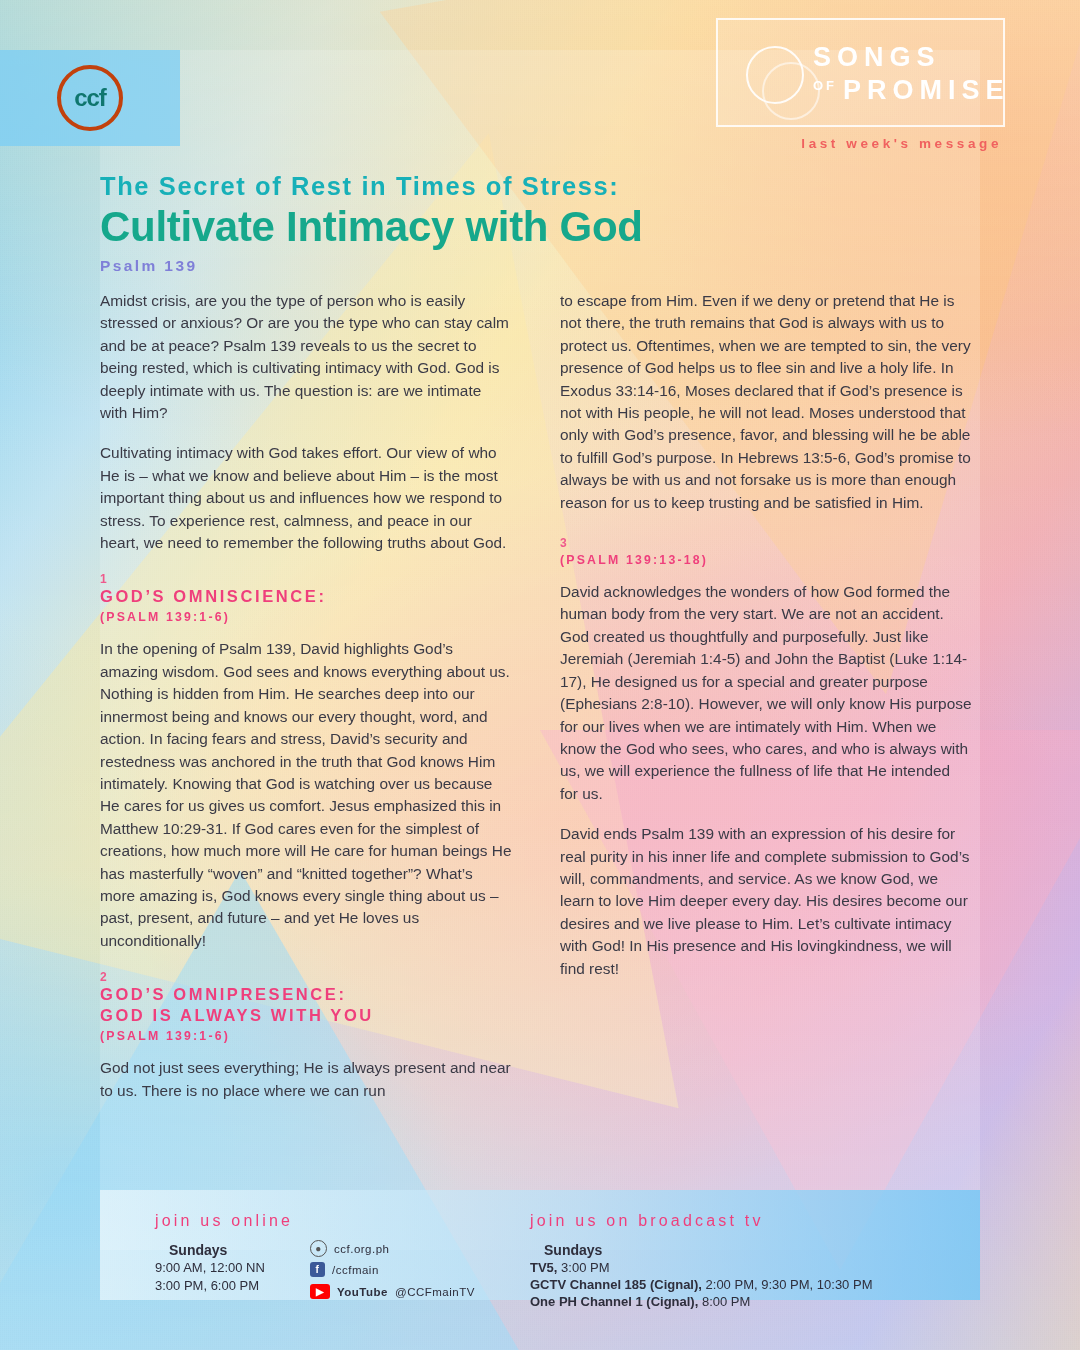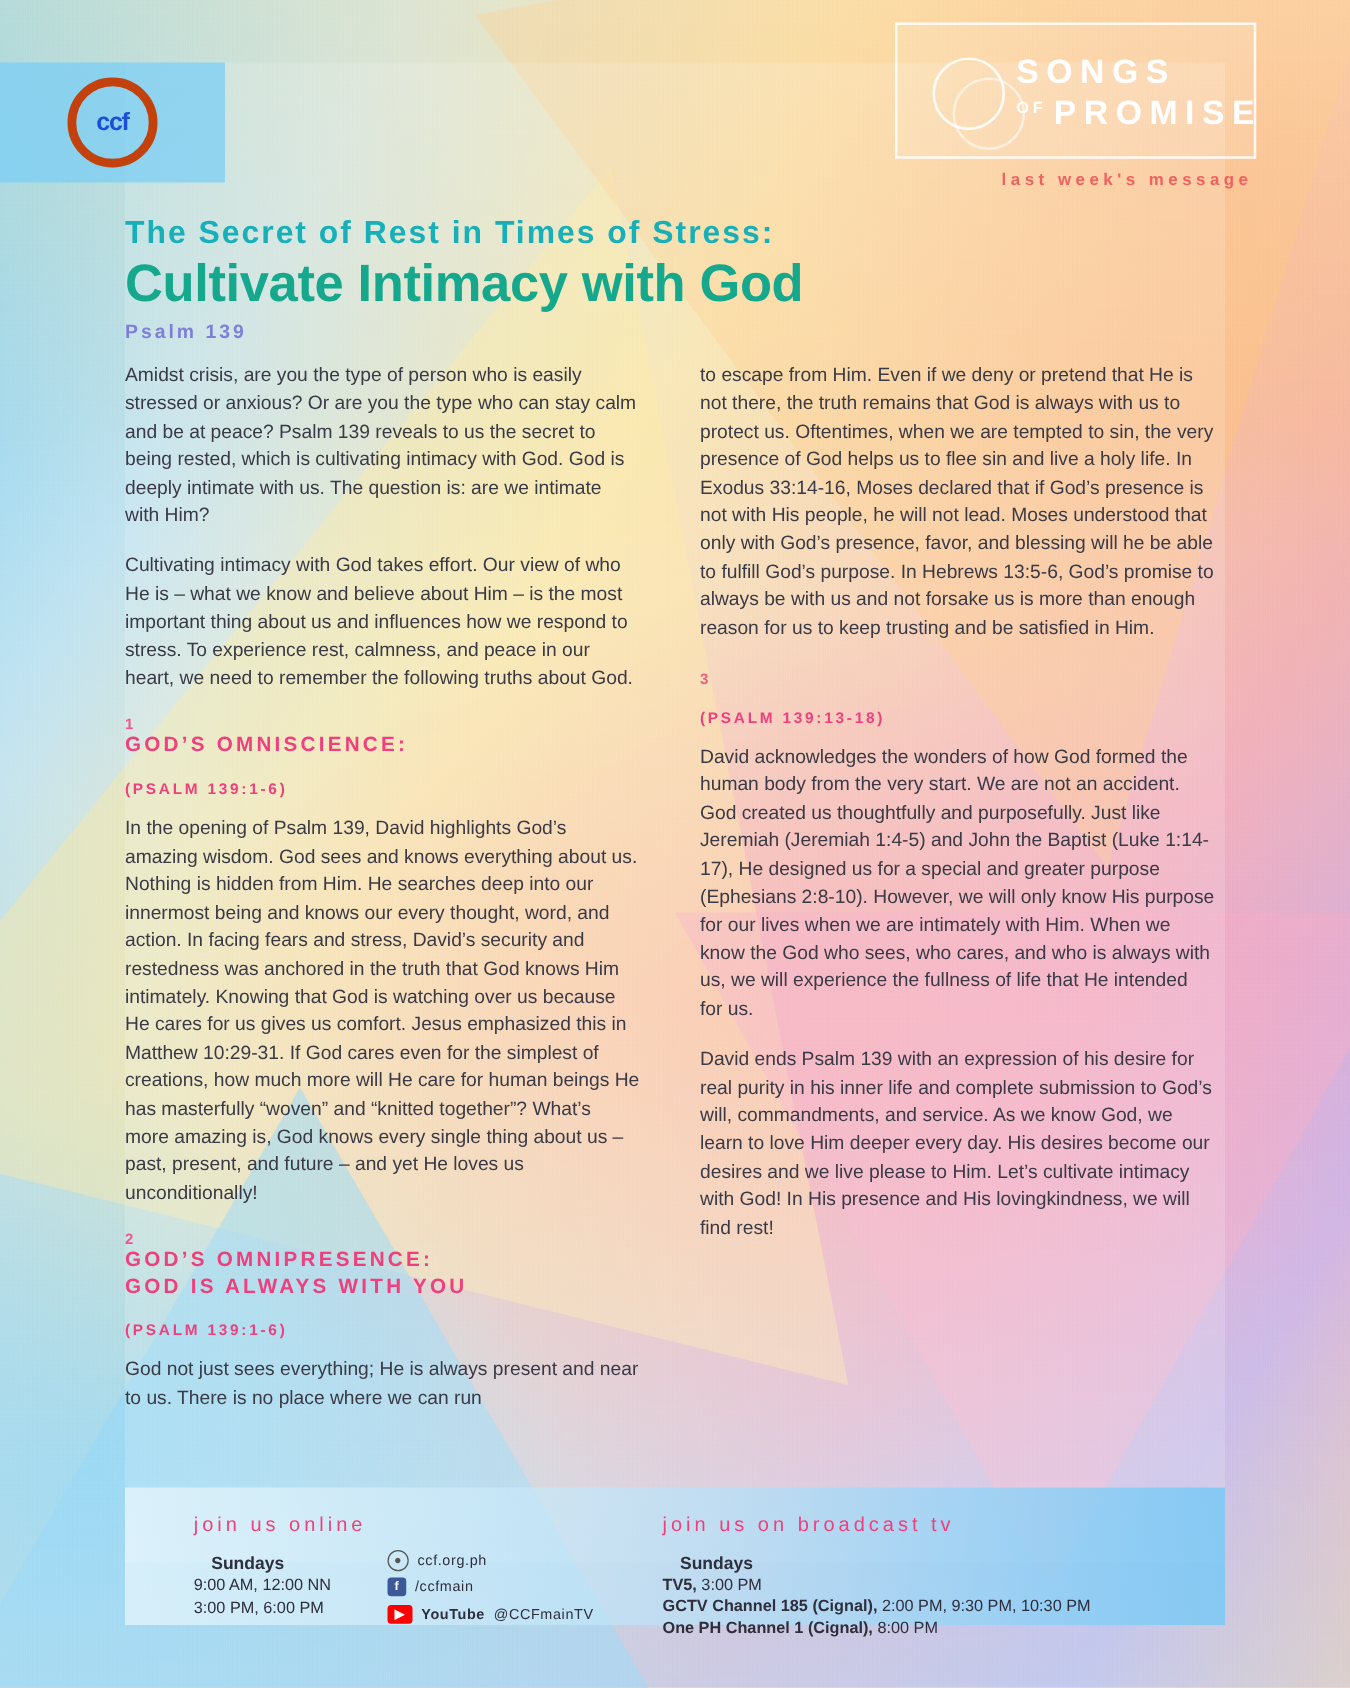--- a/index.html
+++ b/index.html
@@ -37,23 +37,23 @@
     background-image:repeating-linear-gradient(0deg,rgba(255,255,255,.06) 0 1px,rgba(0,0,0,0) 1px 2px),
                      repeating-linear-gradient(90deg,rgba(0,0,0,.05) 0 1px,rgba(255,255,255,0) 1px 2px);}
 
   
   .plate{position:absolute;left:100px;top:50px;width:880px;height:1200px;
     background:rgba(255,255,255,.16);}
 
   
   .ccf-box{position:absolute;left:0;top:50px;width:180px;height:96px;
     background:rgba(120,205,245,.72);display:flex;align-items:center;justify-content:center;}
-  .ccf-mark{width:58px;height:58px;border-radius:50%;border:7px solid #c2410c;
-    display:flex;align-items:center;justify-content:center;color:#1d4ed8;
-    font-size:20px;font-weight:bold;letter-spacing:-1px;font-family:"Liberation Sans",sans-serif;}
+  .ccf-mark{width:58px;height:58px;border-radius:50%;border:4px solid #c2410c;
+    display:flex;align-items:center;justify-content:center;color:#0f766e;
+    font-size:24px;font-weight:bold;letter-spacing:-1px;font-family:"Liberation Sans",sans-serif;}
 
   
   .sop{position:absolute;right:75px;top:18px;width:285px;height:105px;
     border:2px solid rgba(255,255,255,.85);background:rgba(255,255,255,.12);}
   .sop .circ{position:absolute;left:28px;top:26px;width:54px;height:54px;border-radius:50%;
     border:2px solid rgba(255,255,255,.9);}
   .sop .circ2{position:absolute;left:44px;top:42px;width:54px;height:54px;border-radius:50%;
     border:2px solid rgba(255,255,255,.55);}
   .sop .w1{position:absolute;left:95px;top:22px;color:#fff;font-size:27px;font-weight:bold;letter-spacing:6px;}
   .sop .w2{position:absolute;left:95px;top:58px;color:#fff;font-size:13px;font-weight:bold;letter-spacing:3px;}
@@ -70,21 +70,21 @@
     font-weight:bold;letter-spacing:2.4px;}
 
   
   .cols{position:absolute;left:100px;top:290px;width:880px;}
   .col{position:absolute;top:0;width:412px;}
   .col.left{left:0;}
   .col.right{left:460px;}
   p.body{margin:0 0 18px 0;color:#3a3a46;font-size:15.4px;line-height:22.4px;}
   .num{color:#ef5a8c;font-size:12px;font-weight:bold;margin-top:8px;}
   .head1{color:#ef3f7c;font-size:16.5px;font-weight:bold;letter-spacing:2.6px;line-height:21px;}
-  .head2{color:#ef3f7c;font-size:12.3px;font-weight:bold;letter-spacing:2.2px;margin-top:17px;margin-bottom:14px;}
+  .head2{color:#ef3f7c;font-size:12.3px;font-weight:bold;letter-spacing:2.2px;margin-top:3px;margin-bottom:14px;}
 
   
   .footer{position:absolute;left:100px;top:1190px;width:880px;height:110px;
     background:linear-gradient(90deg,rgba(255,255,255,.55) 0%,rgba(180,225,248,.72) 55%,rgba(120,200,245,.85) 100%);}
   .f-h{position:absolute;color:#ef3f7c;font-size:16px;font-weight:normal;letter-spacing:3.2px;}
   .f-sun{position:absolute;color:#2e2e3c;font-size:14px;font-weight:bold;margin-left:14px;}
   .f-t{position:absolute;color:#2e2e3c;font-size:13px;}
   .f-b{font-weight:bold;}
   .soc{position:absolute;color:#2e2e3c;font-size:11.5px;letter-spacing:.5px;display:flex;align-items:center;gap:7px;}
   .ic{width:15px;height:15px;display:inline-block;border-radius:3px;flex:0 0 auto;

